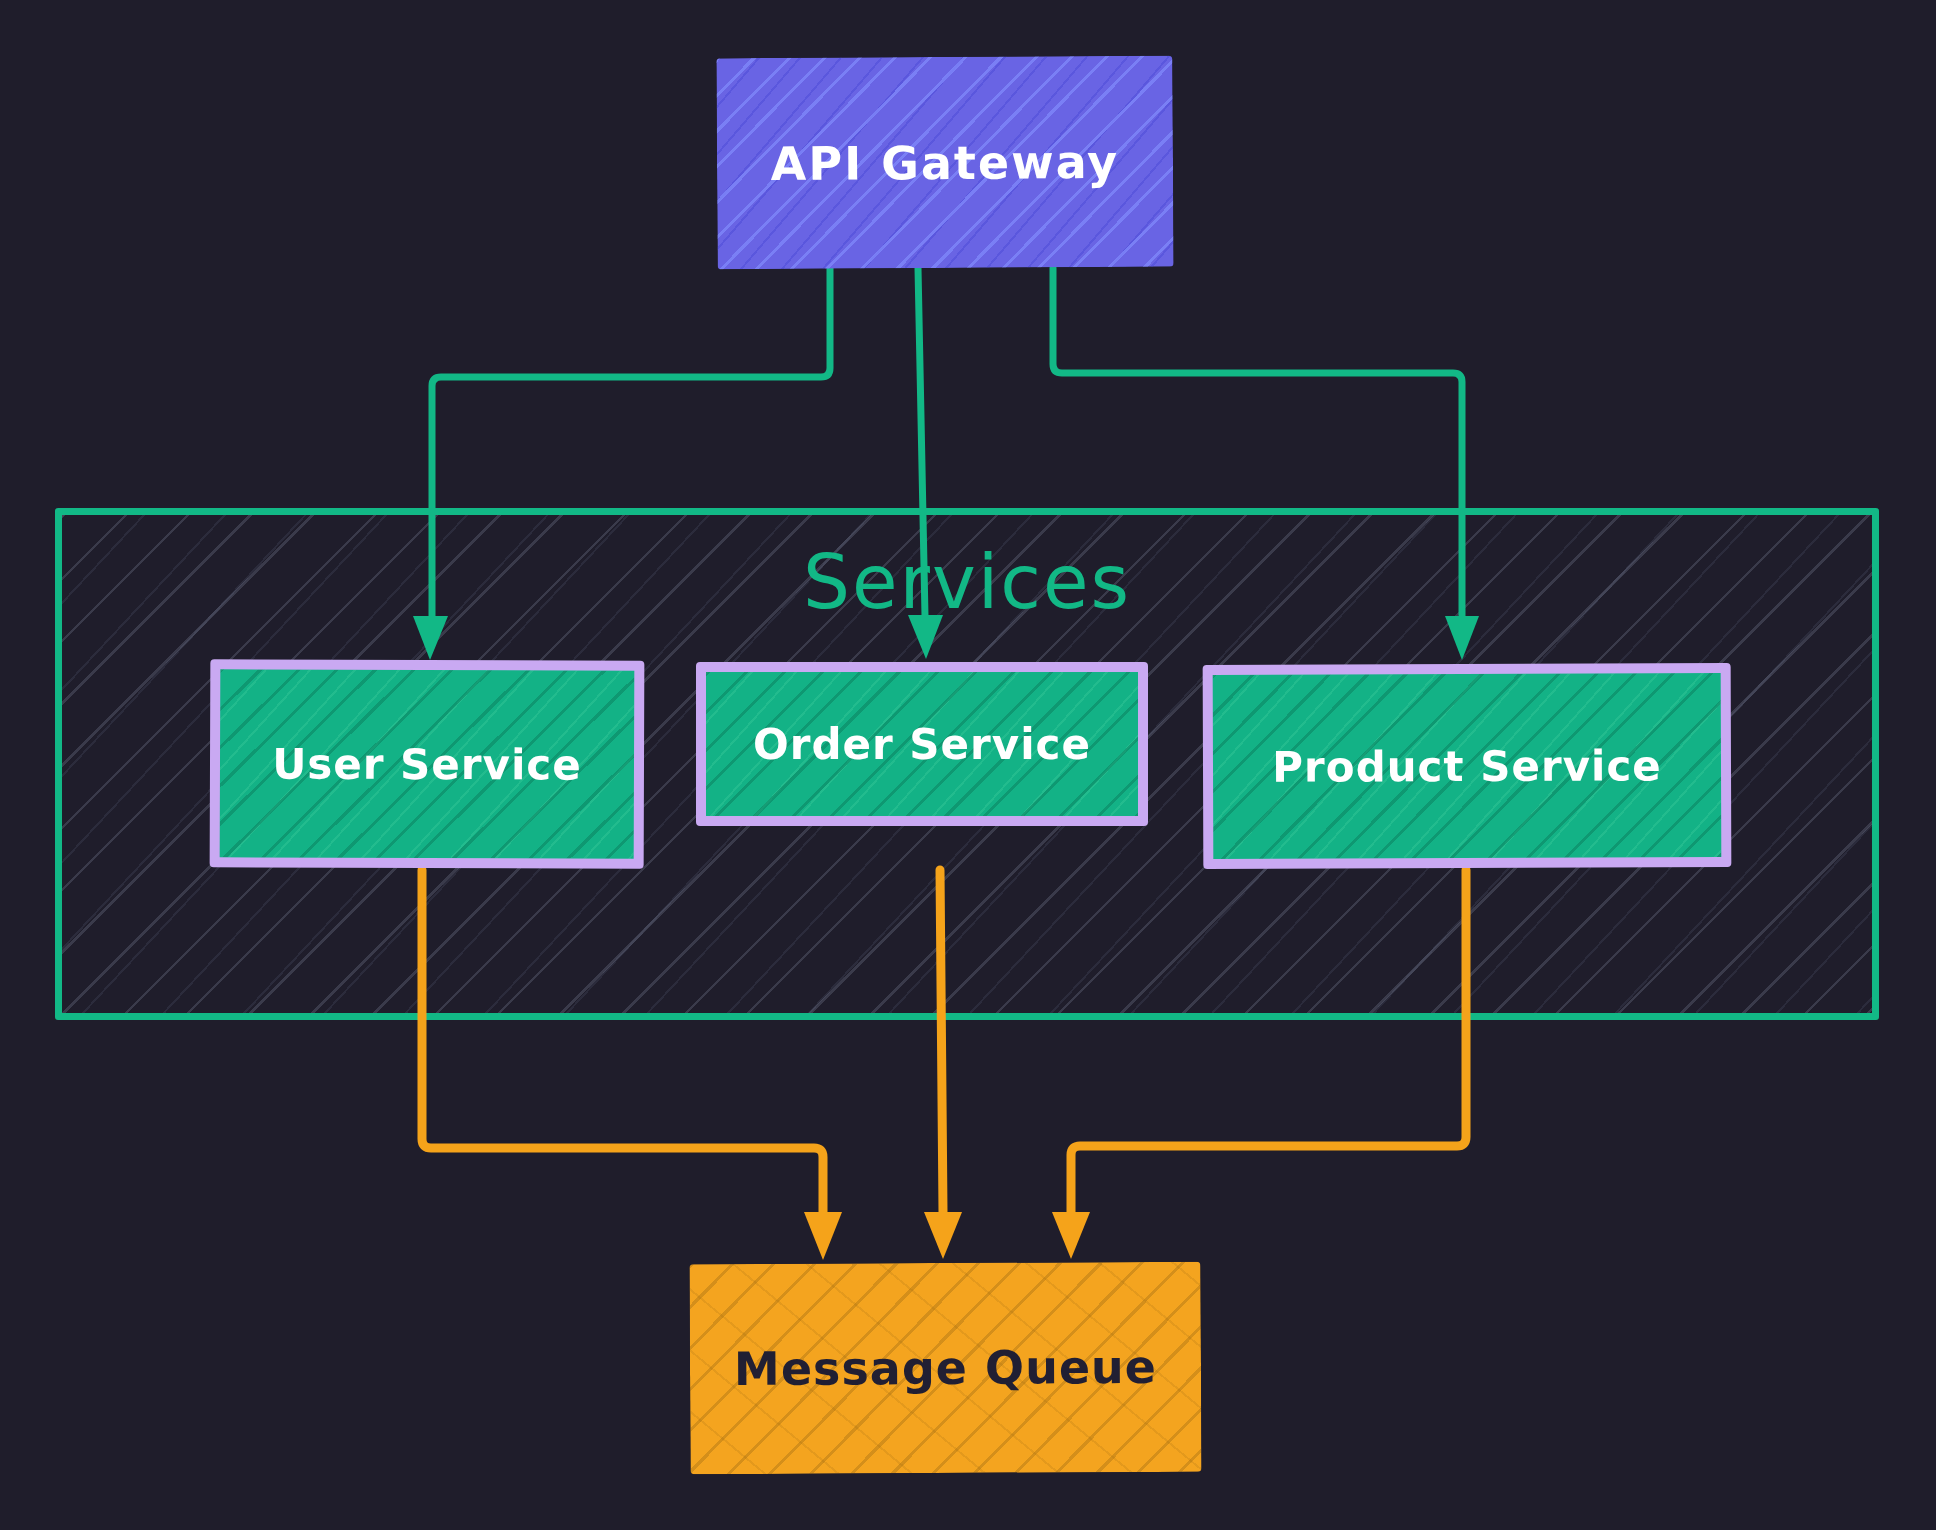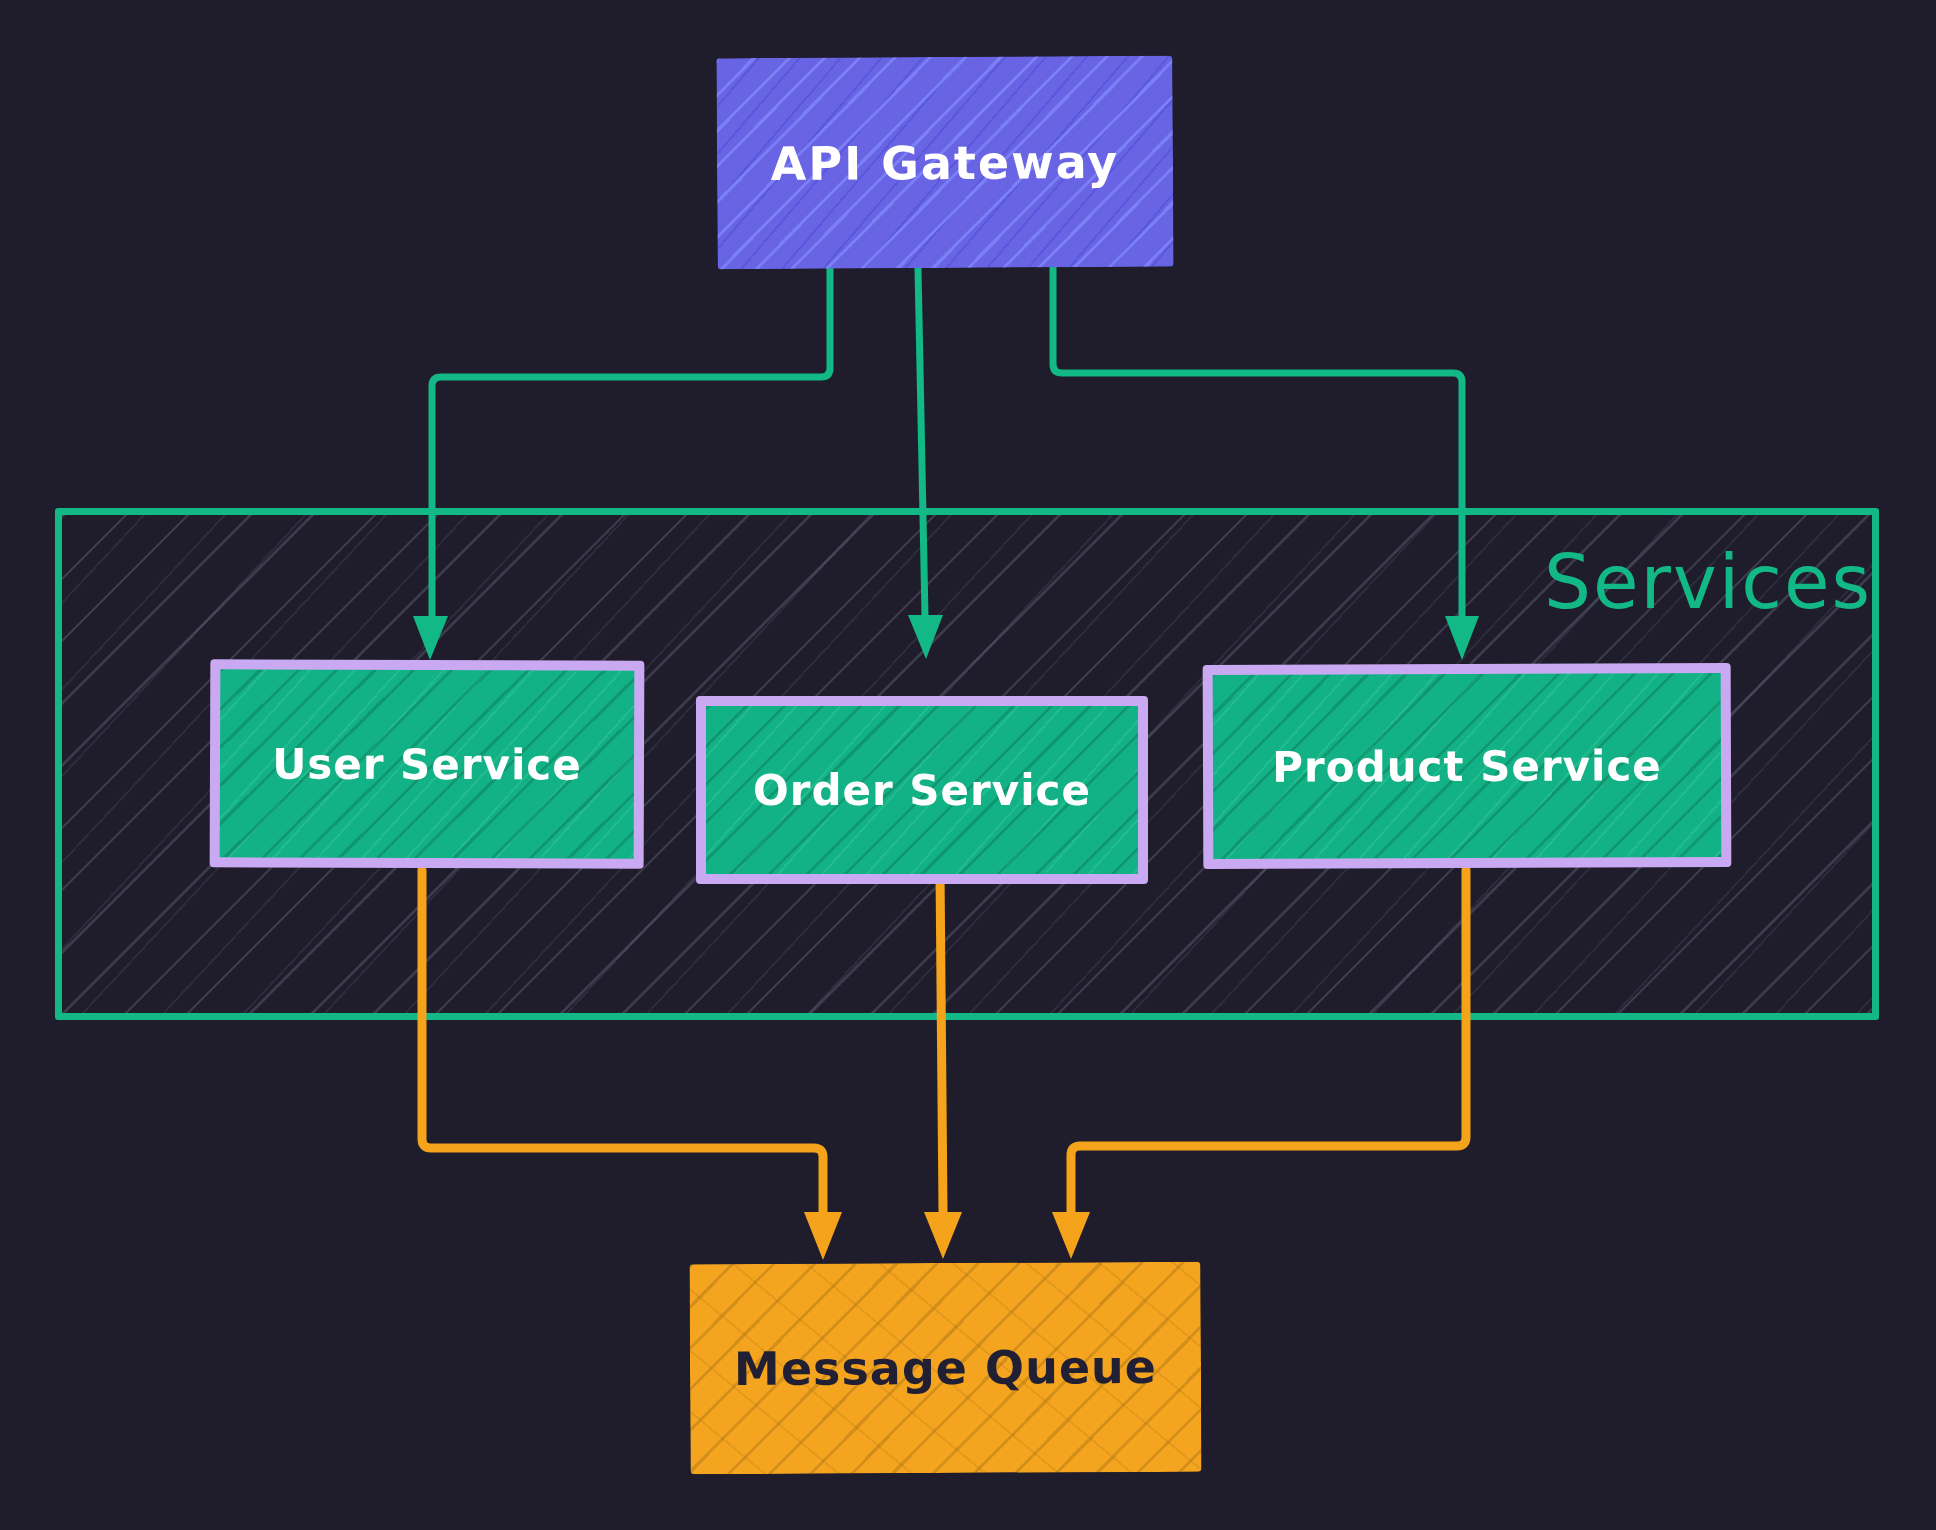--- a/index.html
+++ b/index.html
@@ -17,21 +17,21 @@
     box-sizing:border-box;
     border:7px solid #12b886;
     border-radius:3px;
     background-image:
       repeating-linear-gradient(135deg, rgba(154,163,188,0.22) 0 2.5px, transparent 2.5px 44px),
       repeating-linear-gradient(133deg, rgba(108,118,148,0.16) 0 2px, transparent 2px 59px);
   }
   .group-label{
     position:absolute;
     top:24px;left:0;right:0;
-    text-align:right;
+    text-align:center;
     font-size:74px;
     letter-spacing:2px;
     color:#12b886;
     font-weight:400;
   }
   
   .node{
     position:absolute;
     display:flex;align-items:center;justify-content:center;
     box-sizing:border-box;
@@ -53,21 +53,21 @@
     border:10px solid #c9a9f2;
     border-radius:4px;
     background-color:#13b286;
     background-image:
       repeating-linear-gradient(135deg, rgba(10,126,93,0.5) 0 3px, transparent 3px 27px),
       repeating-linear-gradient(132deg, rgba(70,210,160,0.3) 0 2px, transparent 2px 33px);
     color:#ffffff;
     font-weight:bold;font-size:42px;letter-spacing:1px;
   }
   .svc-user{left:210px;top:660px;width:434px;height:208px;transform:rotate(0.2deg);}
-  .svc-order{left:696px;top:696px;width:452px;height:188px;}
+  .svc-order{left:696px;top:662px;width:452px;height:164px;}
   .svc-product{left:1203px;top:664px;width:528px;height:204px;transform:rotate(-0.2deg);}
   .queue{
     left:690px;top:1263px;width:511px;height:210px;
     background-color:#f4a41f;
     background-image:
       repeating-linear-gradient(135deg, rgba(153,103,17,0.35) 0 3px, transparent 3px 29px),
       repeating-linear-gradient(40deg, rgba(153,103,17,0.18) 0 2px, transparent 2px 47px);
     border-radius:4px;
     transform:rotate(-0.3deg);
     color:#211f33;

